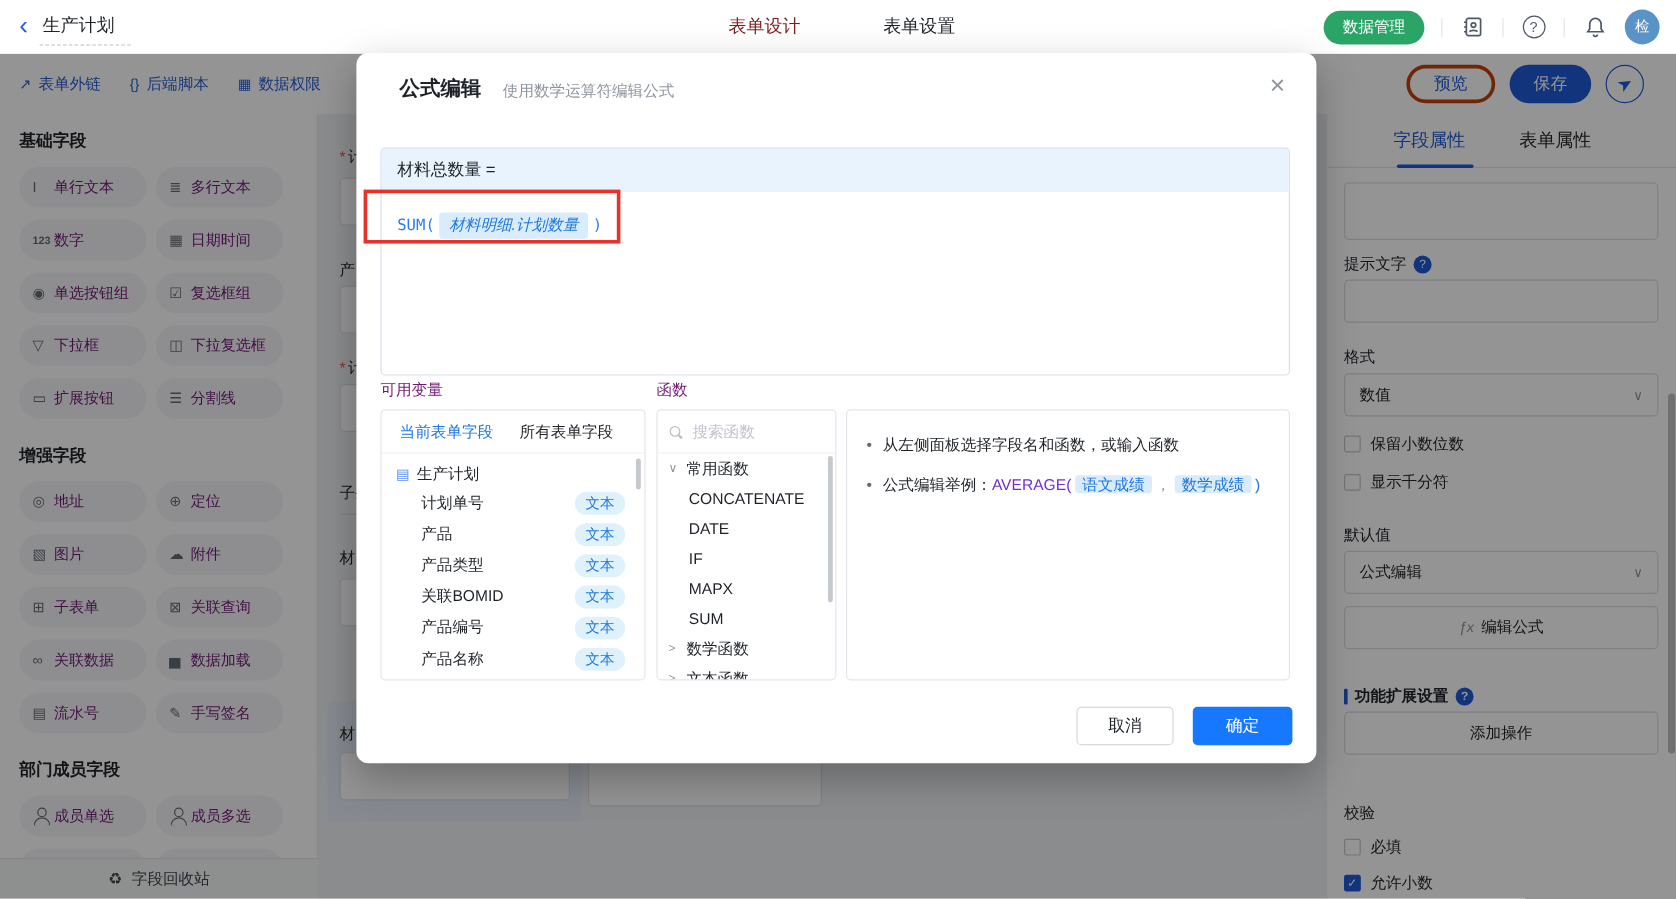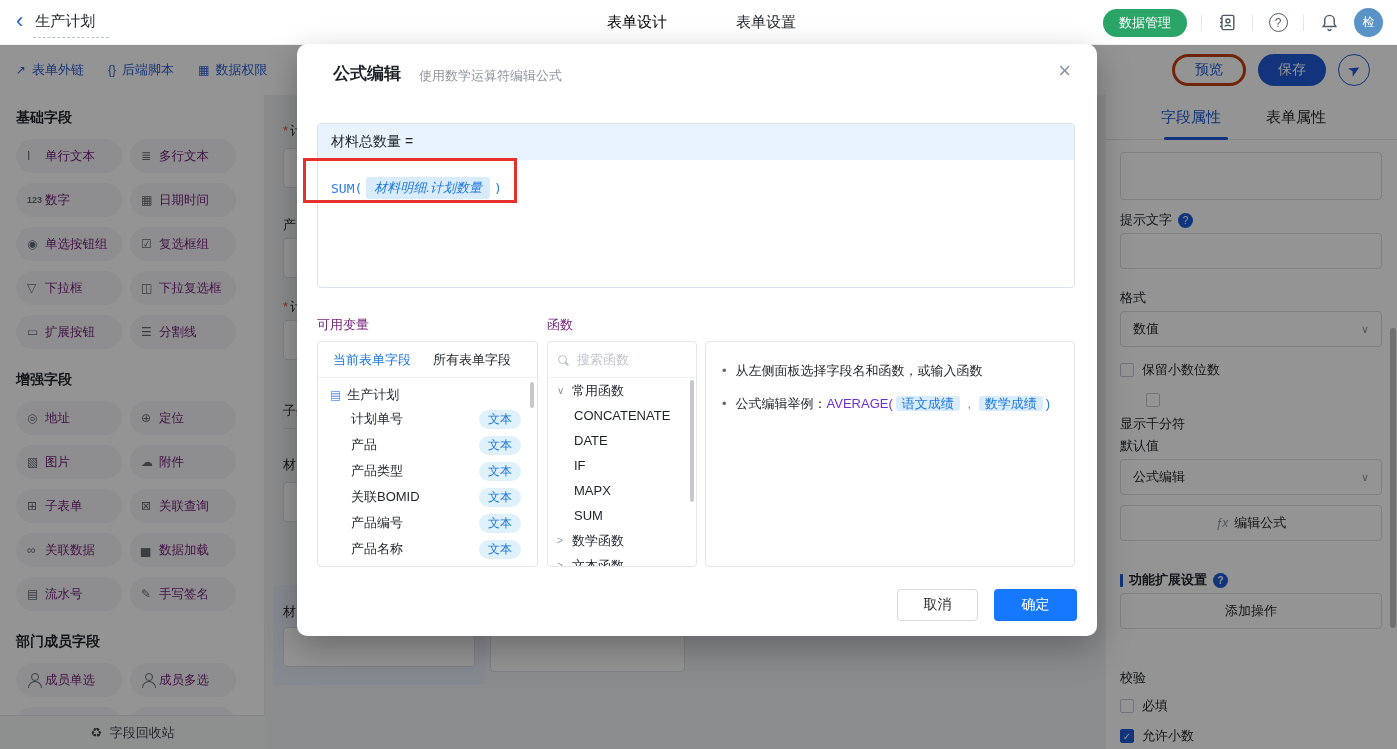--- a/index.html
+++ b/index.html
@@ -5,21 +5,21 @@
   * { margin:0; padding:0; box-sizing:border-box; }
   html,body { width:1397px; height:749px; overflow:hidden; }
   body { font-family:"Liberation Sans","DejaVu Sans",sans-serif; font-size:13px; color:#262626; background:#fff; }
   #app { position:relative; width:1397px; height:749px; background:#fff; }
 
   
   .header { position:absolute; left:0; top:0; width:1397px; height:45px; background:#ffffff; display:flex; align-items:center; border-bottom:1px solid #f0f1f3; }
   .back { color:#2a5fd1; font-size:22px; line-height:20px; margin:0 10px 2px 16px; cursor:pointer; }
   .doc-title { font-size:15px; color:#1f2329; border-bottom:1px dashed #b9c0ca; padding:0 14px 6px 2px; margin-top:6px; }
   .htab { position:absolute; top:13px; font-size:15px; color:#1f2329; cursor:pointer; }
-  .htab.active { color:#000000;text-align:center; }
+  .htab.active { color:#7f1d1d;text-align:center; }
   .hright { position:absolute; right:14px; top:0; height:45px; display:flex; align-items:center; gap:14px; }
   .green-btn { background:#2ba567; color:#fff; border-radius:15px; height:28px; padding:0 16px; display:flex; align-items:center; font-size:13px; cursor:pointer; }
   .vdiv { width:1px; height:16px; background:#e2e4e8; }
   .hicon { width:22px; height:22px; display:flex; align-items:center; justify-content:center; color:#4e5969; cursor:pointer; }
   .help-badge-lg { width:19px; height:19px; border:1.6px solid #4e5969; border-radius:50%; font-size:12px; color:#4e5969; display:flex; align-items:center; justify-content:center; }
   .avatar { width:29px; height:29px; border-radius:50%; background:#5a93c8; color:#fff; font-size:12px; display:flex; align-items:center; justify-content:center; cursor:pointer; }
 
   
   .toolbar { position:absolute; left:0; top:45px; width:1397px; height:50px; background:#ffffff; display:flex; align-items:center; }
   .tlink { display:flex; align-items:center; gap:6px; color:#2a5fd1; font-size:13px; margin-left:24px; cursor:pointer; white-space:nowrap; }
@@ -70,21 +70,21 @@
   .cbox.checked { background:#1e5bd6; border-color:#1e5bd6; color:#fff; font-size:10px; display:flex; align-items:center; justify-content:center; }
   .blue-bar { width:3px; height:13px; background:#1e5bd6; border-radius:1px; }
   .rscroll { position:absolute; left:284px; top:233px; width:6px; height:300px; background:#c2c2c2; border-radius:3px; }
 
   
   .mask { position:absolute; left:0; top:45px; width:1397px; height:704px; background:rgba(0,0,0,0.42); z-index:50; }
   .modal { position:absolute; left:297px; top:44px; width:800px; height:592px; background:#fff; border-radius:10px; box-shadow:0 12px 34px rgba(0,0,0,0.28); z-index:100; }
   .m-title { position:absolute; left:36px; top:18px; font-size:17px; font-weight:bold; color:#1f2329; }
   .m-subtitle { position:absolute; left:122px; top:23px; font-size:13px; color:#8f959e; }
   .m-close { position:absolute; right:26px; top:14px; font-size:22px; color:#8f959e; cursor:pointer; }
-  .formula-box { position:absolute; left:20px; top:79px; width:758px; height:165px; border:1px solid #d8e0ea; border-radius:4px; overflow:hidden; }
+  .formula-box { position:absolute; left:20px; top:79px; width:758px; height:190px; border:1px solid #d8e0ea; border-radius:4px; overflow:hidden; }
   .formula-head { height:36px; background:#e9f3fd; display:flex; align-items:center; padding-left:13px; font-size:14px; color:#1f2329; }
   .formula-body { padding:17px 13px; font-family:"DejaVu Sans Mono","Liberation Mono",monospace; font-size:13px; color:#2b7cf0; display:flex; align-items:center; gap:4px; }
   .token-chip { background:#d9ecfc; color:#1f77e0; border-radius:3px; padding:2px 8px; font-family:"Liberation Sans",sans-serif; font-size:13px;font-style:italic; }
   .panel-label { position:absolute; top:272px; font-size:13px; color:#701a75; }
   .panel { position:absolute; top:297px; height:226px; border:1px solid #e5e6eb; border-radius:4px; background:#fff; overflow:hidden; }
   .vp-tabs { height:36px; display:flex; align-items:center; gap:22px; padding:0 0 0 15px; border-bottom:1px solid #eef0f4; font-size:13px; }
   .vp-tab.active { color:#1f77e0; cursor:pointer; }
   .vp-tab { color:#1f2329; cursor:pointer; white-space:nowrap; }
   .tree-root { display:flex; align-items:center; gap:6px; padding:8px 0 2px 12px; font-size:13px; color:#1f2329; }
   .doc-ic { color:#5b8ff9; font-size:12px; }
@@ -314,21 +314,21 @@
         <span>格式</span>
       </div>
     <div class="rselect" style="left:14px;top:216px;width:262px;height:36px;">
       <span>数值</span>
       <span class="chev">∨</span>
     </div>
     <div class="cbrow" style="left:14px;top:266px;justify-content:space-between;">
       <span class="cbox"></span>
         <span>保留小数位数</span>
     </div>
-    <div class="cbrow" style="left:14px;top:298px;flex-direction:column;">
+    <div class="cbrow" style="left:14px;top:298px;">
       <span class="cbox"></span>
         <span>显示千分符</span>
     </div>
     <div class="rlabel" style="left:14px;top:342px;">
         <span>默认值</span>
       </div>
     <div class="rselect" style="left:14px;top:364px;width:262px;height:36px;">
       <span>公式编辑</span>
       <span class="chev">∨</span>
     </div>

